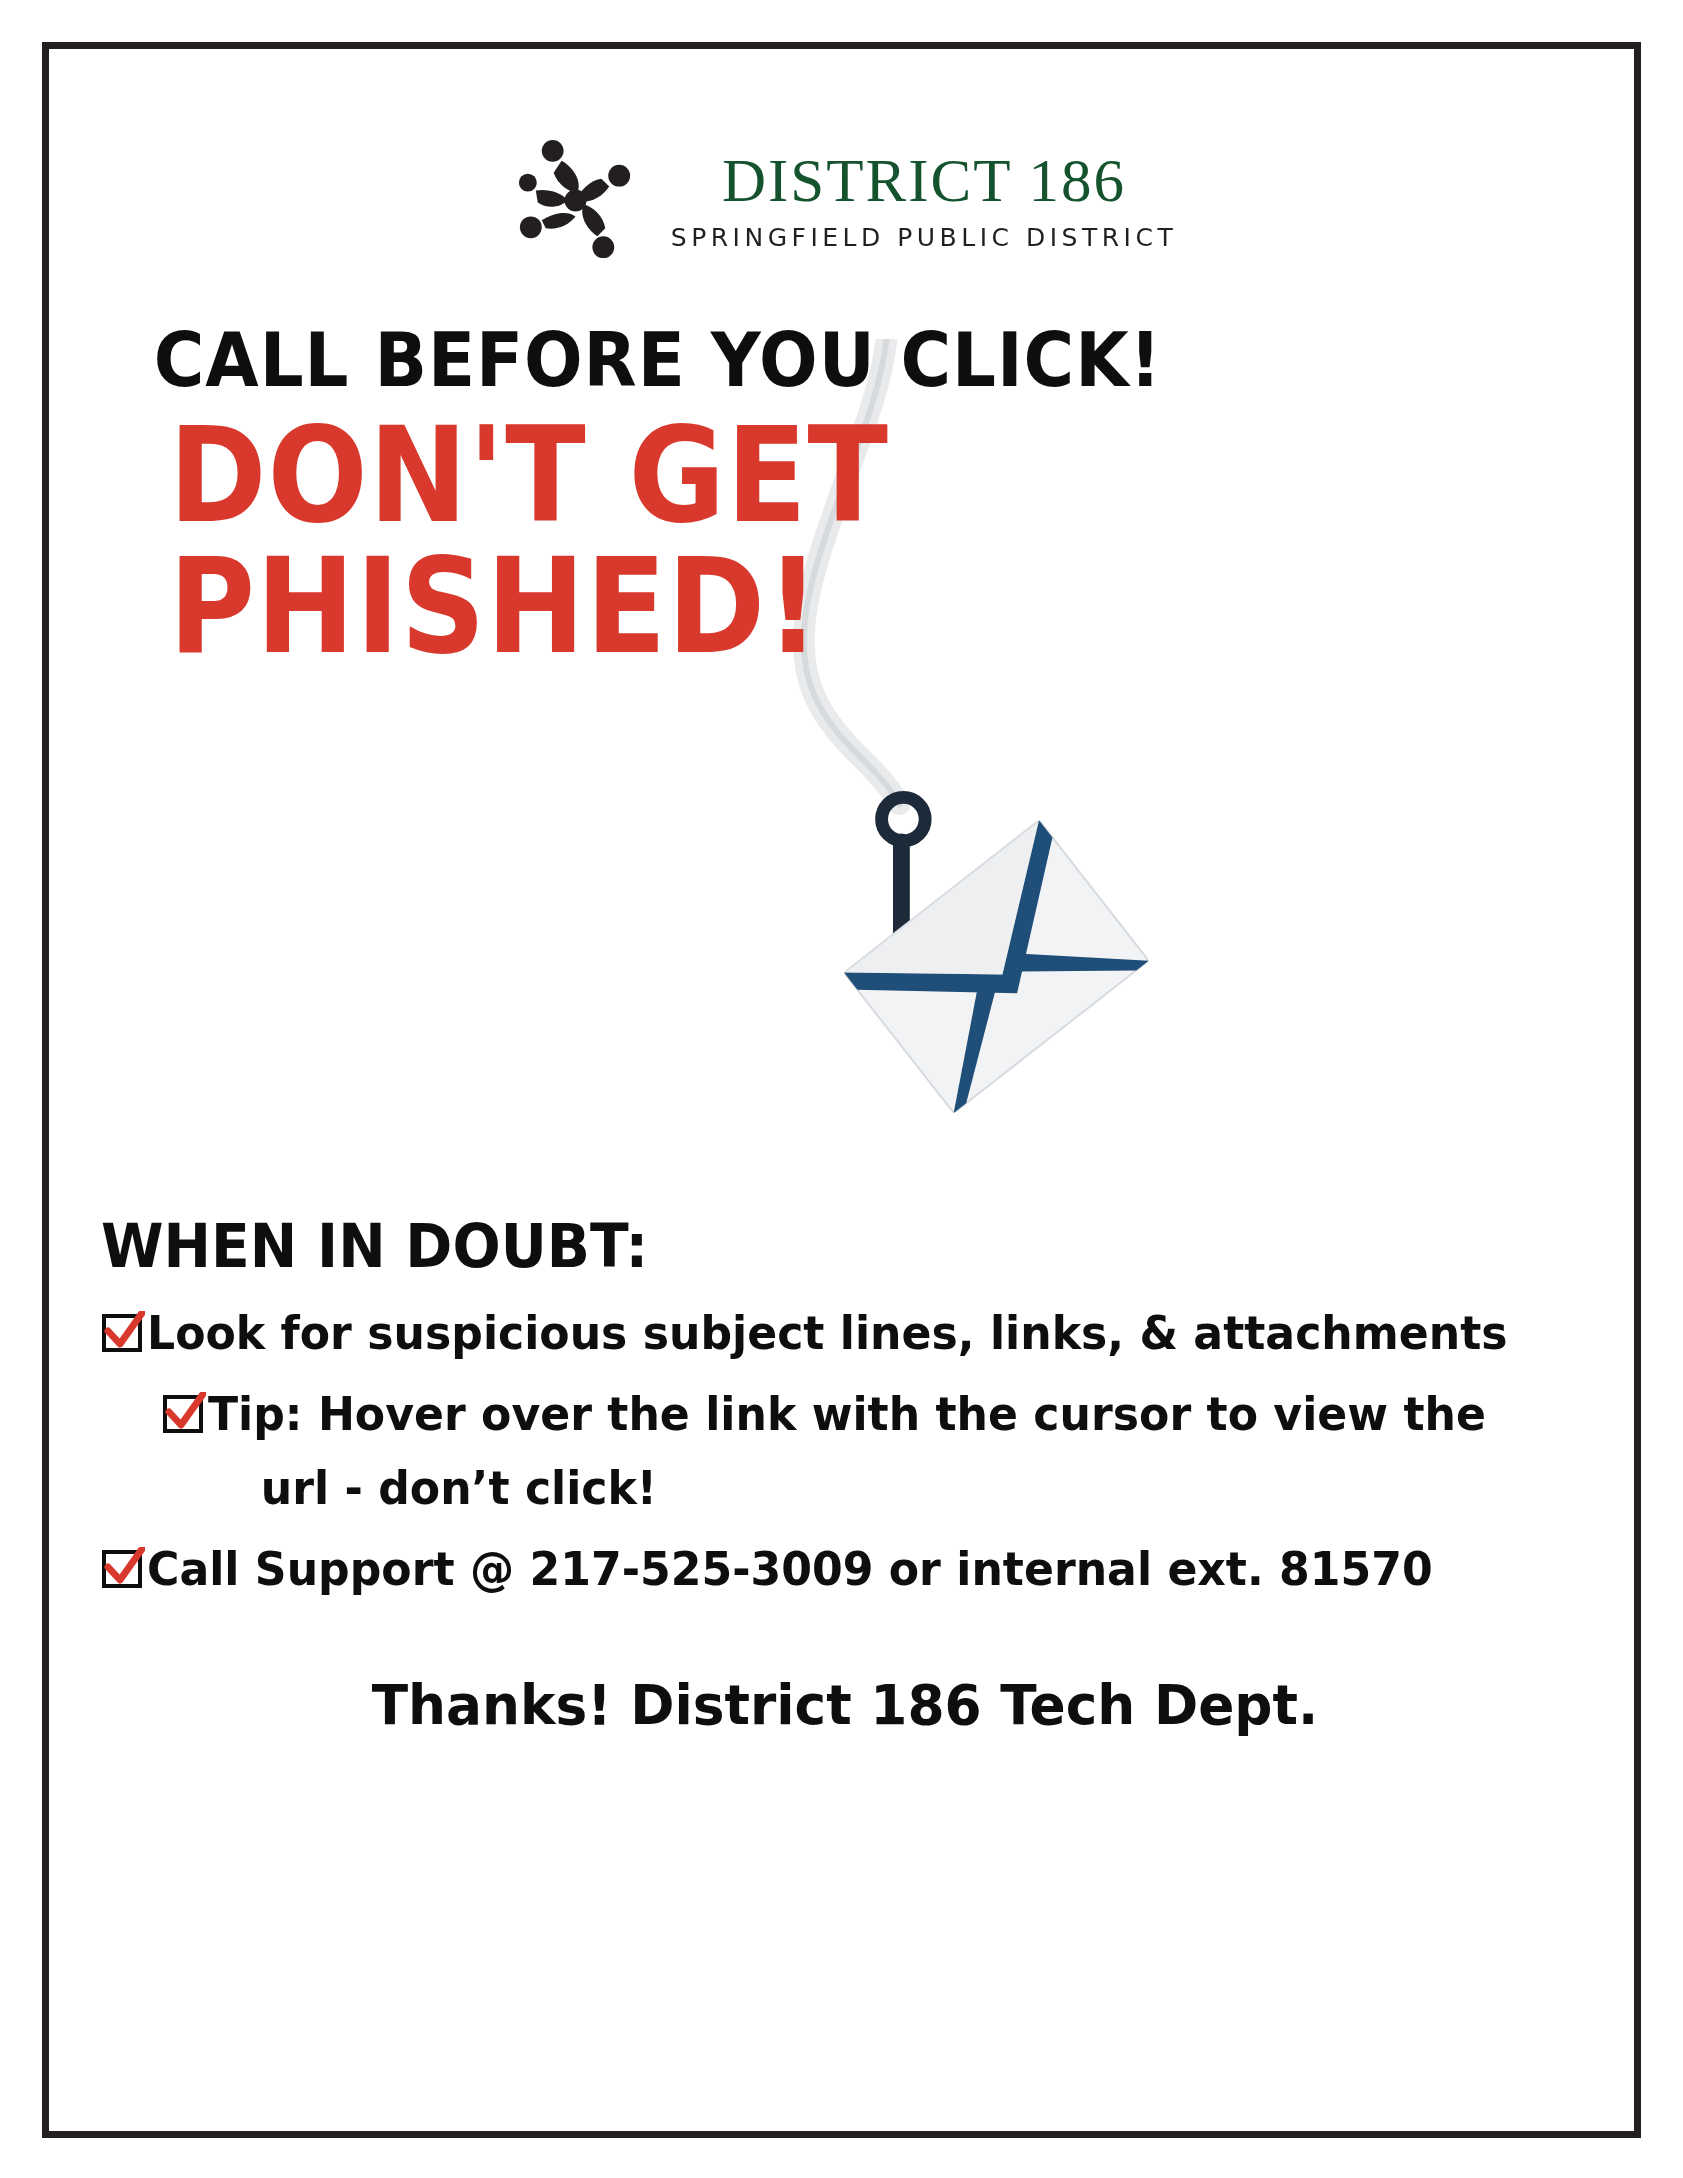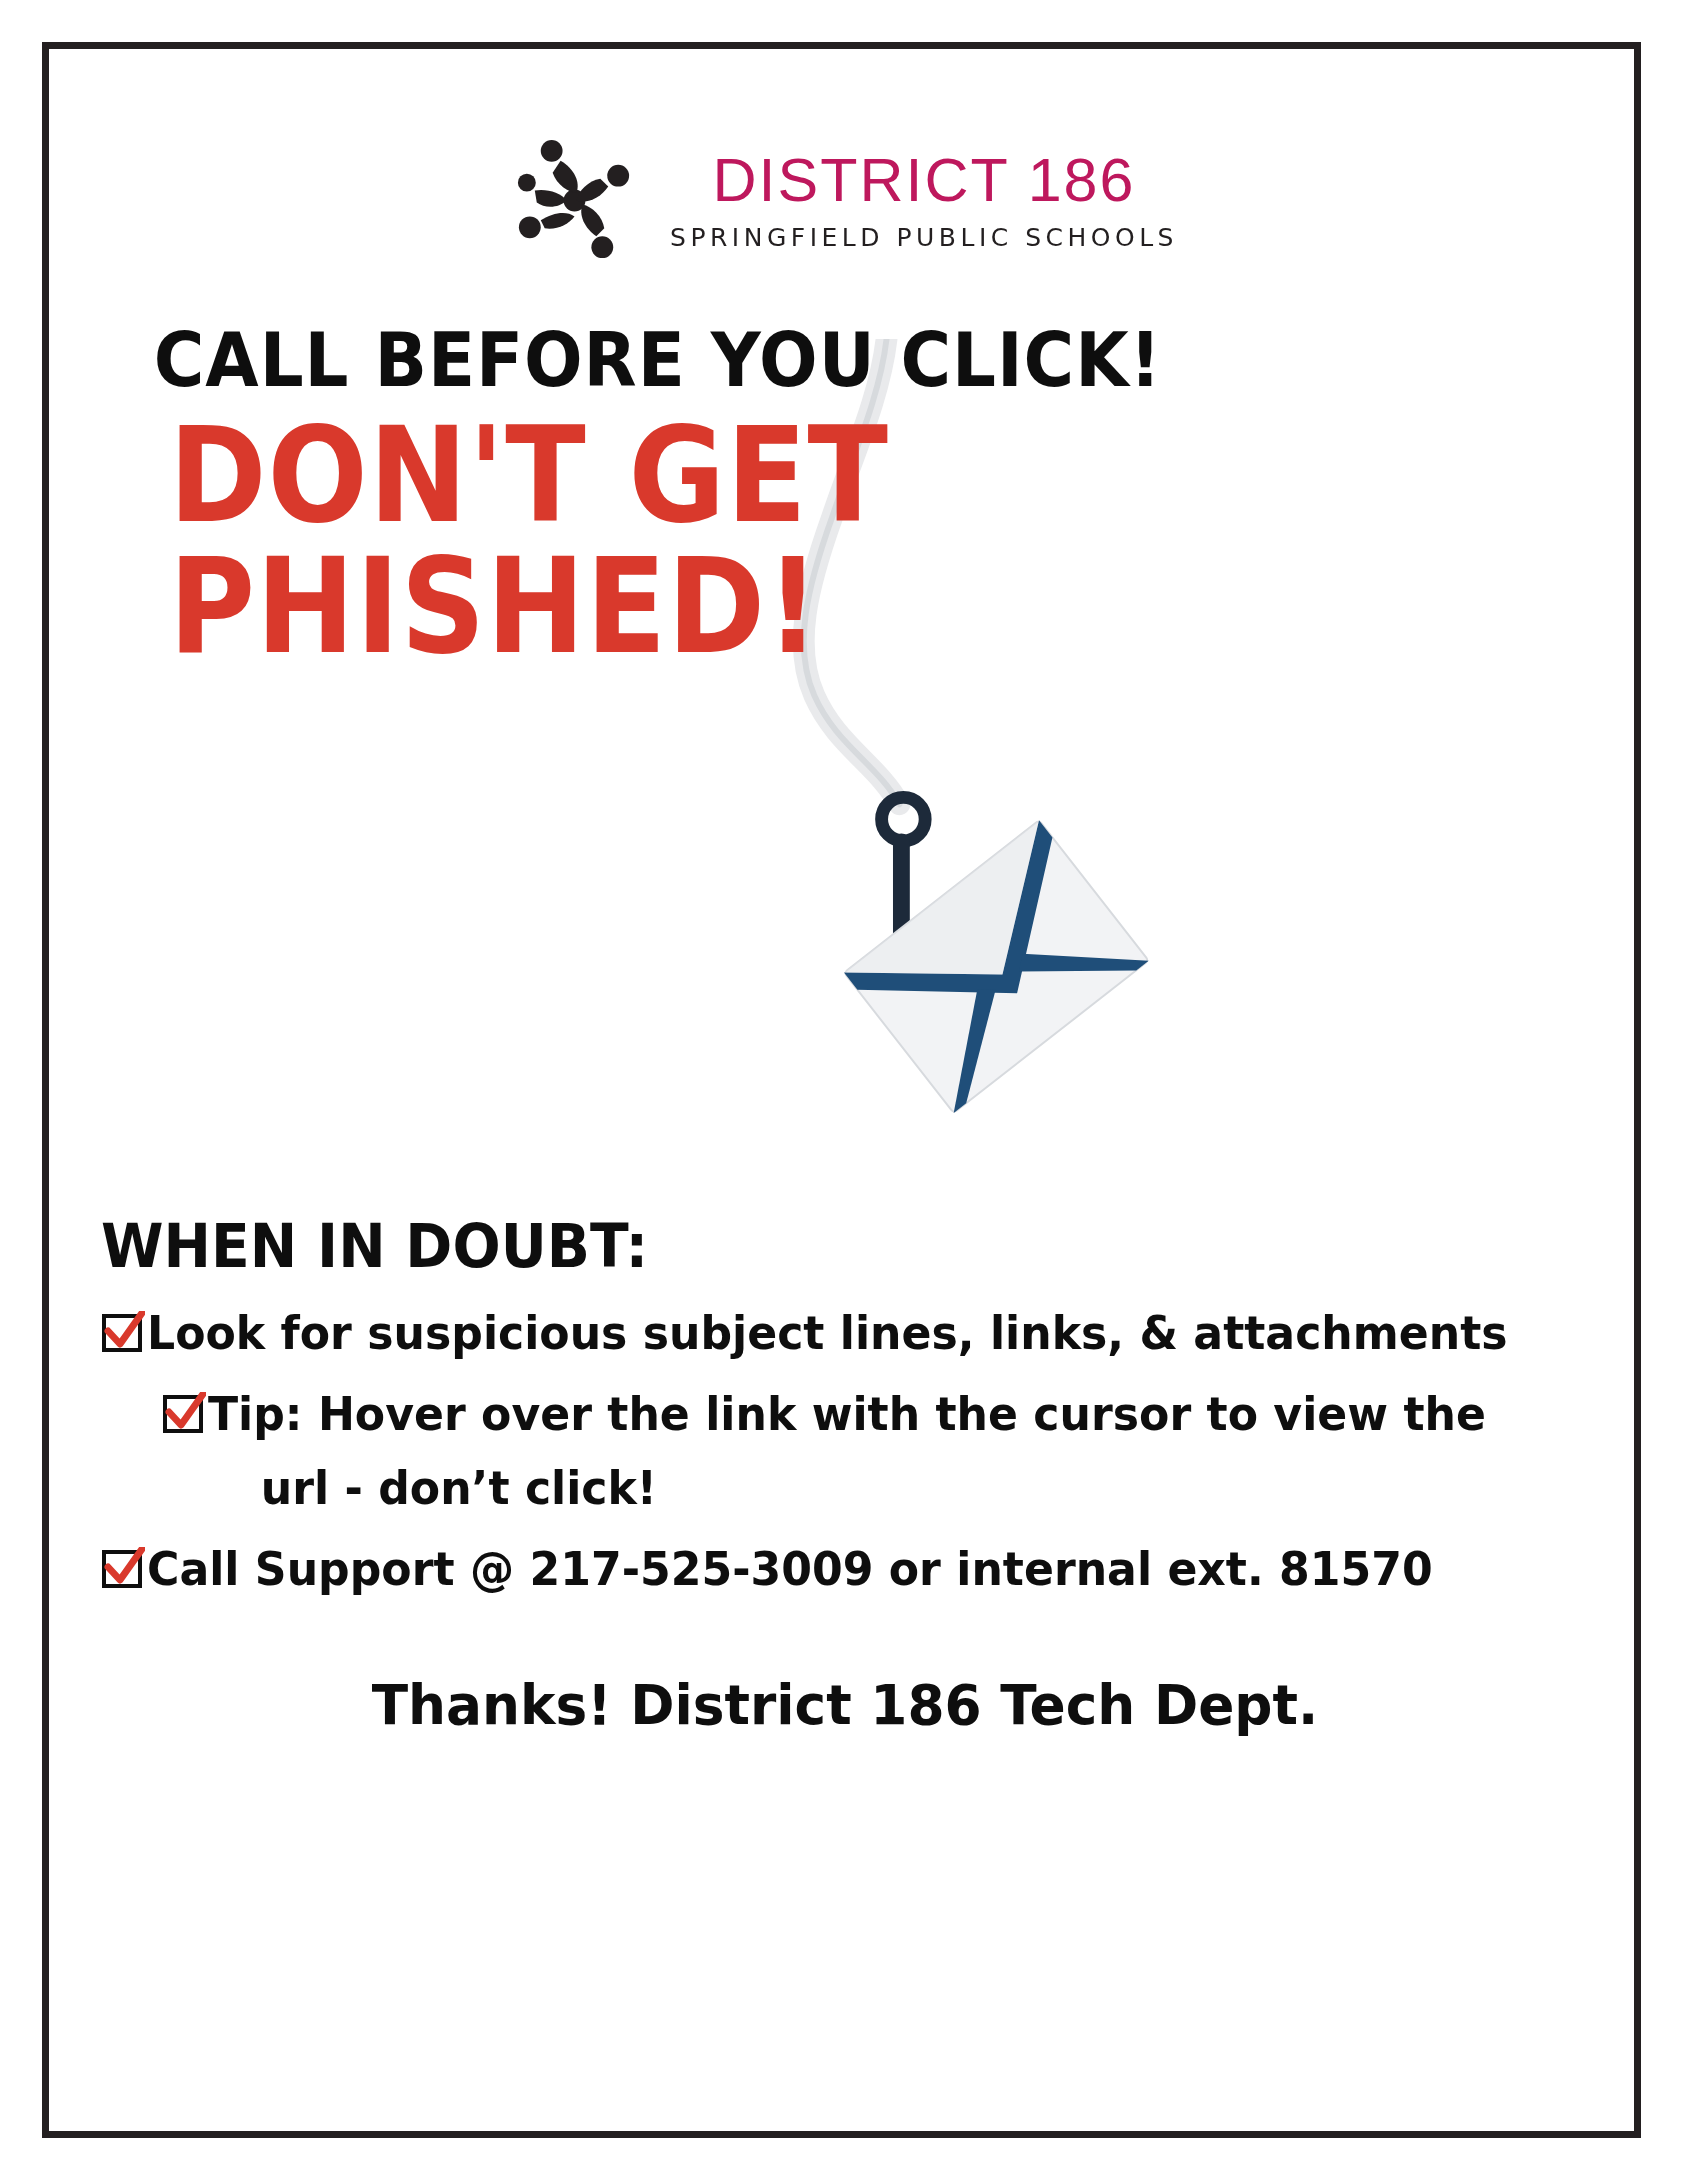--- a/index.html
+++ b/index.html
@@ -51,24 +51,24 @@
     width: 139px;
     height: 139px;
     flex: 0 0 auto;
   }
   .logo-text {
     display: flex;
     flex-direction: column;
     align-items: center;
   }
   .logo-title {
-    font-family: Liberation Sans, sans-serif;
+    font-family: Liberation Serif, serif;
     font-size: 61px;
     letter-spacing: 2px;
-    color: #be185d;
+    color: #14532d;
     line-height: 1;
     white-space: nowrap;
   }
   .logo-sub {
     font-family: "DejaVu Sans", sans-serif;
     font-size: 25px;
     letter-spacing: 4.5px;
     color: #231f20;
     margin-top: 12px;
     white-space: nowrap;
@@ -199,21 +199,21 @@
             <path d="M56 30 C70 38 76 52 72 62 C64 62 52 54 48 42 Z"></path>
             <path d="M104 56 C96 68 82 74 72 70 C74 60 84 50 96 48 Z"></path>
             <path d="M92 106 C80 98 74 84 78 74 C88 76 98 86 100 98 Z"></path>
             <path d="M36 90 C48 82 62 80 70 86 C64 94 52 100 40 98 Z"></path>
             <path d="M30 60 C42 58 56 62 62 70 C54 78 40 78 32 72 Z"></path>
           </g>
         </svg>
       </span>
       <span class="logo-text">
         <span class="logo-title">DISTRICT 186</span>
-        <span class="logo-sub">SPRINGFIELD PUBLIC SCHOOLS</span>
+        <span class="logo-sub">SPRINGFIELD PUBLIC DISTRICT</span>
       </span>
     </div>
 
     <div class="art">
       <svg width="812" height="891" viewBox="0 0 820 900" aria-hidden="true">
 
         <g>
           <path d="M455 0 C448 60 420 120 400 180 C375 250 360 310 382 360 C404 410 446 430 468 470" stroke="#e9eaec" stroke-width="22" fill="none" stroke-linecap="round"></path>
           <path d="M455 0 C448 60 420 120 400 180 C375 250 360 310 382 360 C404 410 446 430 468 470" stroke="#cfd3d7" stroke-width="6" fill="none" stroke-linecap="round" opacity="0.7"></path>
 

